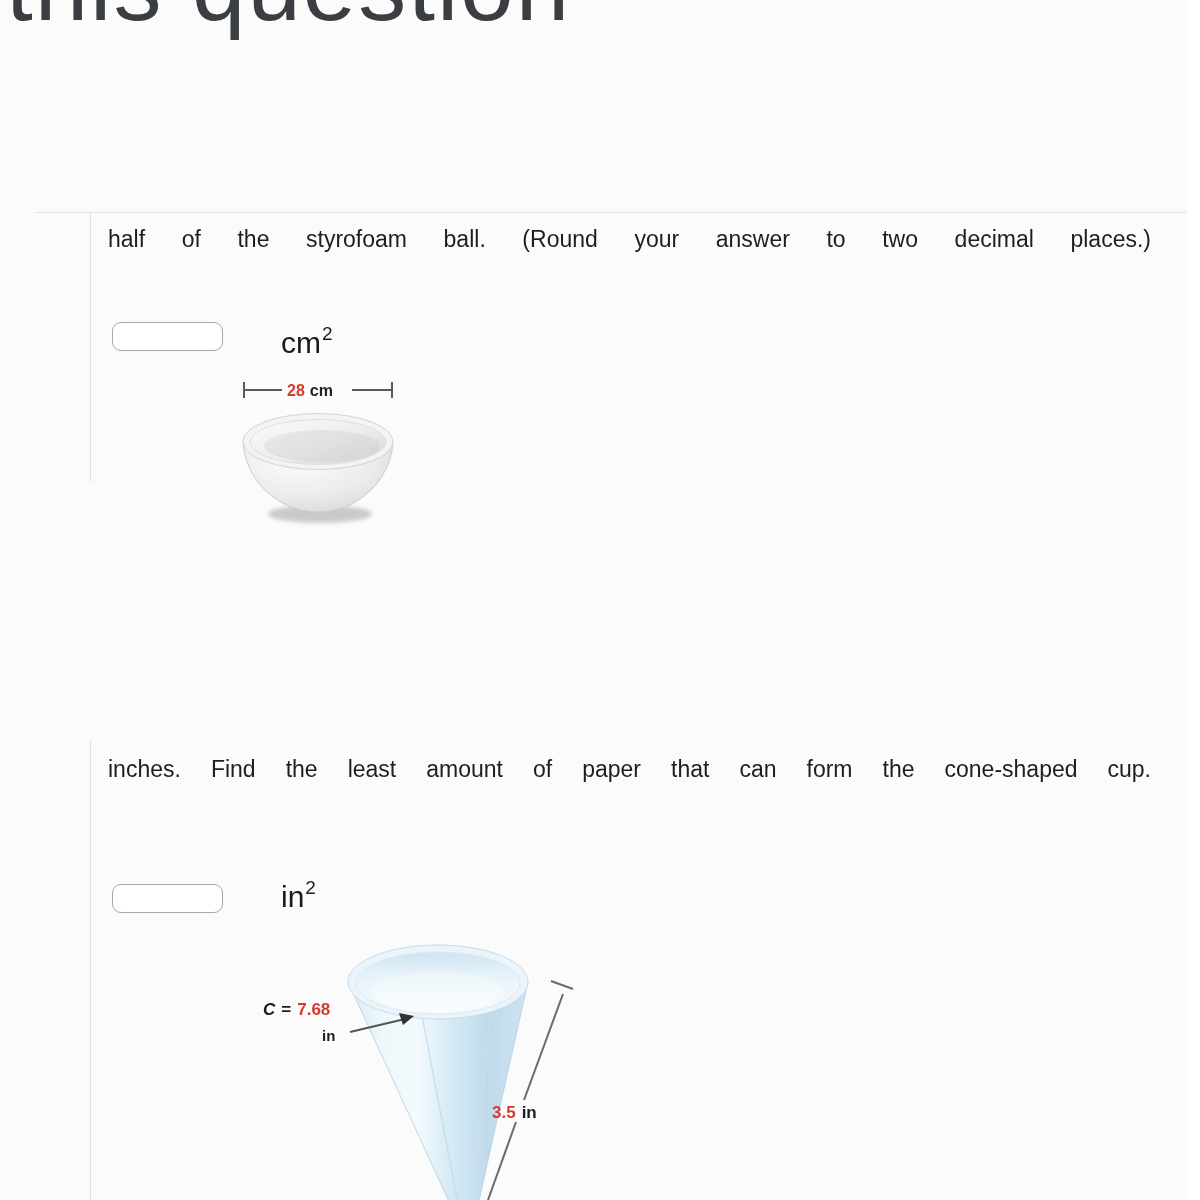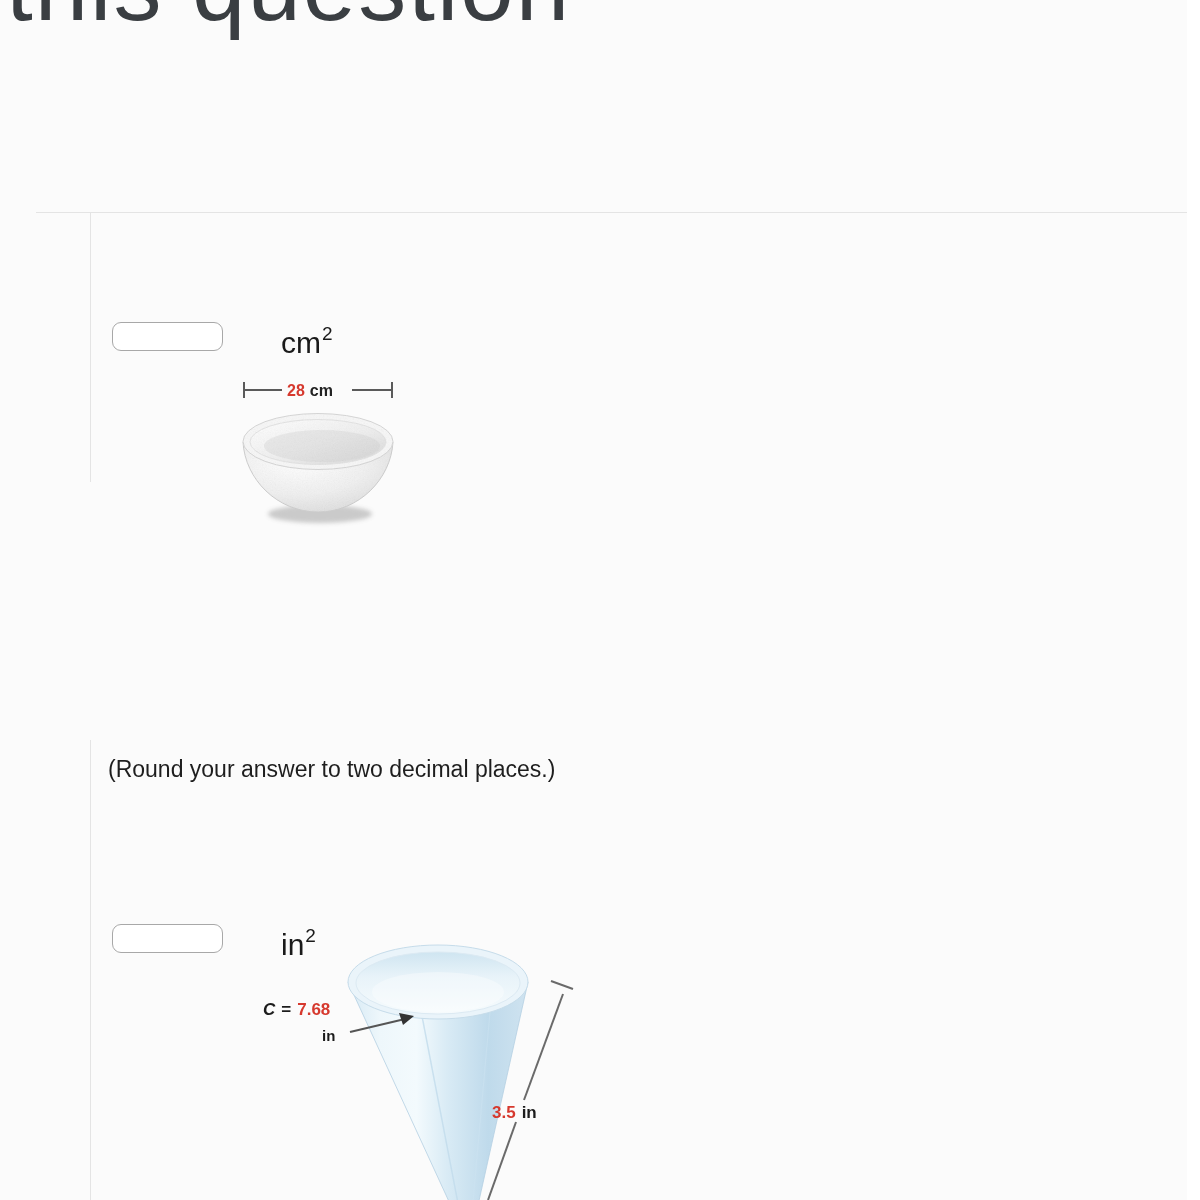--- a/index.html
+++ b/index.html
@@ -19,21 +19,21 @@
   .vsep.q1{top:212px;height:270px;}
   .vsep.q2{top:740px;height:460px;}
   .qtext{position:absolute;left:108px;width:1043px;font-size:23px;line-height:43px;}
   .qtext .jline{display:block;text-align:justify;text-align-last:justify;}
   .qtext .jline.natural{text-align-last:left;}
   .q1-text{top:218px;}
   .q2-text{top:748px;}
   .red{color:#cb4442;}
   .answer-row{position:absolute;left:112px;display:flex;align-items:flex-start;gap:45px;}
   .answer-row.q1{top:322px;}
-  .answer-row.q2{top:924px;}
+  .answer-row.q2{top:876px;align-items:flex-end;}
   .answer-input{
     width:93px;height:27px;border:1.5px solid #a8a8a8;border-radius:9px;
     background:#ffffff;outline:none;font-size:18px;padding:0 8px;box-sizing:content-box;
   }
   .unit-label{margin-left:13px;font-size:30px;color:#1a1a1a;line-height:32px;margin-top:-2px;}
   .unit-label sup{font-size:19px;position:relative;top:-2px;left:1px;}
   .figure{position:absolute;}
   .fig-bowl{left:230px;top:376px;width:180px;height:152px;}
   .fig-cone{left:250px;top:942px;width:340px;height:258px;}
   svg text{font-family:"Liberation Sans","DejaVu Sans",sans-serif;}
@@ -43,20 +43,21 @@
 
 <div class="right-strip"></div>
 
 <div class="heading-cropped">this question</div>
 
 <div class="hsep"></div>
 <div class="vsep q1"></div>
 <div class="vsep q2"></div>
 
 <div class="qtext q1-text">
+  <span class="jline">half of the styrofoam ball. (Round your answer to two decimal places.)</span>
 </div>
 
 <div class="answer-row q1">
   <input class="answer-input" type="text" value="" style="">
   <span class="unit-label"><span>cm</span><sup>2</sup></span>
 </div>
 
 <svg class="figure fig-bowl" viewBox="0 0 180 152">
   <defs>
     <radialGradient id="bowlOuter" cx="38%" cy="28%" r="85%">
@@ -94,21 +95,21 @@
   <ellipse cx="90" cy="138" rx="52" ry="9" fill="#8f8f8f" opacity="0.45" filter="url(#softBlur)"></ellipse>
 
   <path d="M13,66 C15,103 47,136 88,136 C129,136 161,103 163,66 Z" fill="url(#bowlOuter)" stroke="#cccccc" stroke-width="1"></path>
   <ellipse cx="88" cy="65.5" rx="75" ry="28" fill="#f7f7f7" stroke="#d5d5d5" stroke-width="1"></ellipse>
   <ellipse cx="88" cy="66" rx="68" ry="22.5" fill="url(#bowlInner)" stroke="#e3e3e3" stroke-width="1"></ellipse>
   <ellipse cx="92" cy="70" rx="58" ry="16" fill="#cfcfcf" opacity="0.35"></ellipse>
   <rect x="10" y="36" width="156" height="102" filter="url(#speckle)" opacity="0.10" clip-path="url(#bowlClip)"></rect>
 </svg>
 
 <div class="qtext q2-text">
-  <span class="jline natural">(Round your answer to two decimal places.)</span>
+  <span class="jline">inches. Find the least amount of paper that can form the cone-shaped cup.</span>
 </div>
 
 <div class="answer-row q2">
   <input class="answer-input" type="text" value="" style="">
   <span class="unit-label"><span>in</span><sup>2</sup></span>
 </div>
 
 <svg class="figure fig-cone" viewBox="0 0 340 258">
   <defs>
     <linearGradient id="coneBody" x1="0" y1="0" x2="1" y2="0">

